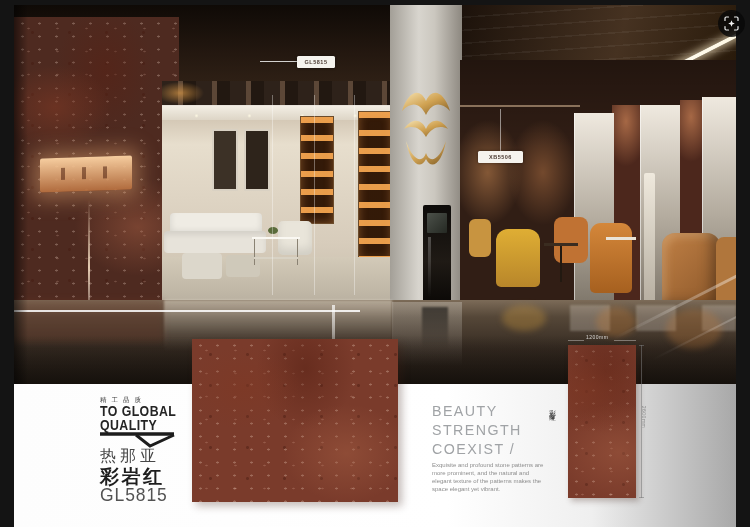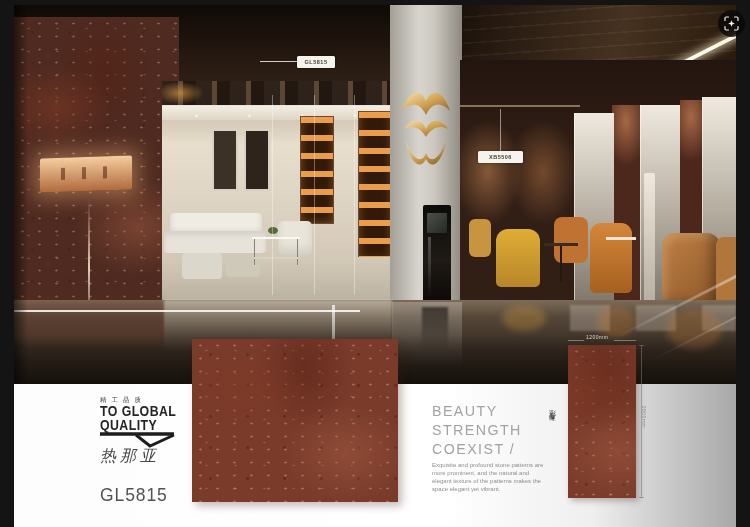--- a/index.html
+++ b/index.html
@@ -150,21 +150,21 @@
       radial-gradient(rgba(255,208,188,.2) 0,rgba(255,208,188,.2) .9px,transparent 1.4px),
       radial-gradient(rgba(66,24,13,.4) 0,rgba(66,24,13,.4) 1.3px,transparent 2px);
     background-size:100% 100%,100% 100%,100% 100%,17px 13px,29px 23px,37px 31px;}
   #tile-center{left:192px;top:339px;width:206px;height:163px;box-shadow:4px 4px 8px rgba(60,30,20,.3);}
   #tile-right{left:568px;top:345px;width:68px;height:153px;box-shadow:3px 3px 6px rgba(60,30,20,.3);}
 
   .cn-tagline{left:100px;top:396px;font-size:6.5px;letter-spacing:5px;color:#3a3a3a;white-space:nowrap;}
   .brand-big{left:100px;font-size:14px;font-weight:800;color:#242424;letter-spacing:.5px;
     transform:scaleX(.88);transform-origin:left top;white-space:nowrap;}
   #brand-ribbon{left:100px;top:431px;}
-  .series{left:100px;top:446px;font-size:16px;letter-spacing:4px;color:#474747;white-space:nowrap;font-style:italic;}
+  .series{left:100px;top:446px;font-size:16px;letter-spacing:4px;color:#474747;white-space:nowrap;}
   .prodname{left:100px;top:464px;font-size:19px;font-weight:800;letter-spacing:2.5px;color:#1e1e1e;white-space:nowrap;}
   .prodcode{left:100px;top:484px;font-size:19px;color:#525252;letter-spacing:1px;transform:scaleX(.92);transform-origin:left top;white-space:nowrap;}
 
   .headline{left:432px;top:401px;font-size:15px;line-height:19px;letter-spacing:1.5px;color:#a0a3a6;
     transform:scaleX(.95);transform-origin:left top;white-space:nowrap;}
   .desc{left:432px;top:461px;width:114px;font-size:6px;line-height:8px;color:#8e8e8e;margin:0;}
   .v-label{left:547px;top:404px;height:40px;writing-mode:vertical-rl;font-size:7px;letter-spacing:2px;color:#4a4a4a;}
 
   .dim-text-h{left:586px;top:334px;font-size:5px;color:rgba(255,255,255,.78);letter-spacing:.5px;}
   .dim-line-h1{left:568px;top:340px;width:16px;height:1px;background:rgba(255,255,255,.35);}
@@ -285,20 +285,21 @@
   <div id="band" class="abs"></div>
 
   <div class="abs cn-tagline">精工品质</div>
   <div class="abs brand-big" style="top:403px;">TO GLOBAL</div>
   <div class="abs brand-big" style="top:417px;">QUALITY</div>
   <svg id="brand-ribbon" class="abs" width="76" height="18" viewBox="0 0 76 18">
     <path d="M0,3 H74" stroke="#1d1d1d" stroke-width="3.5" fill="none"></path>
     <path d="M36,4 L50,15 L74,4" stroke="#1d1d1d" stroke-width="3" fill="none"></path>
   </svg>
   <div class="abs series">热那亚</div>
+  <div class="abs prodname">彩岩红</div>
   <div class="abs prodcode">GL5815</div>
 
   <div id="tile-center" class="abs tile"></div>
   <div id="tile-right" class="abs tile"></div>
 
   <div class="abs headline" style="top:401px;">BEAUTY</div>
   <div class="abs headline" style="top:420px;">STRENGTH</div>
   <div class="abs headline" style="top:439px;">COEXIST /</div>
   <p class="abs desc">Exquisite and profound stone patterns are more prominent, and the natural and elegant texture of the patterns makes the space elegant yet vibrant.</p>
   <div class="abs v-label">彩岩红 ●</div>

